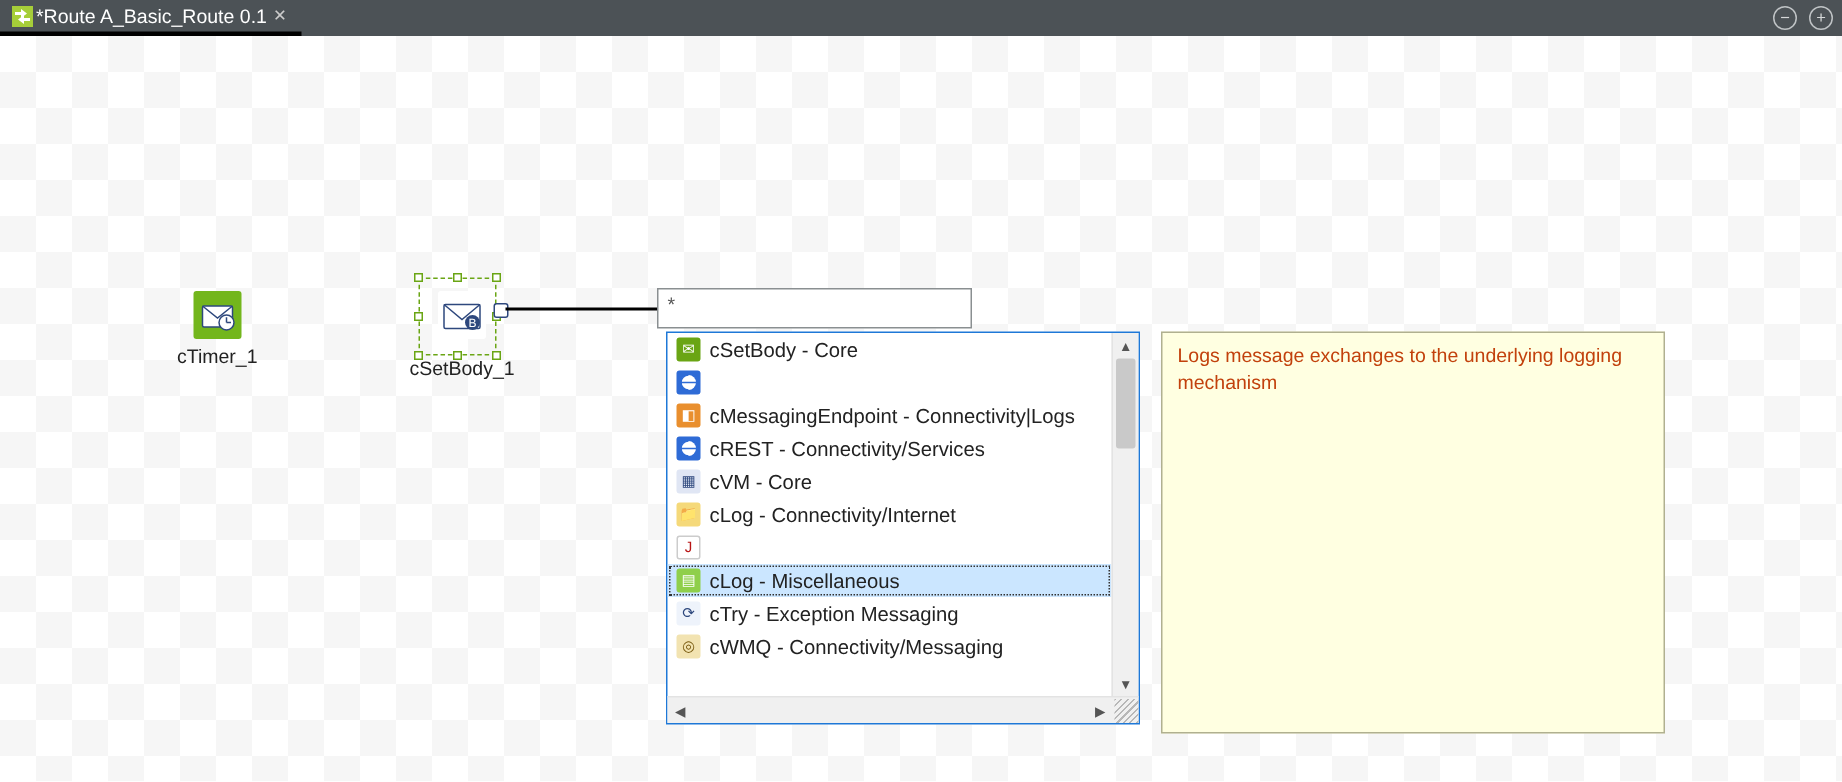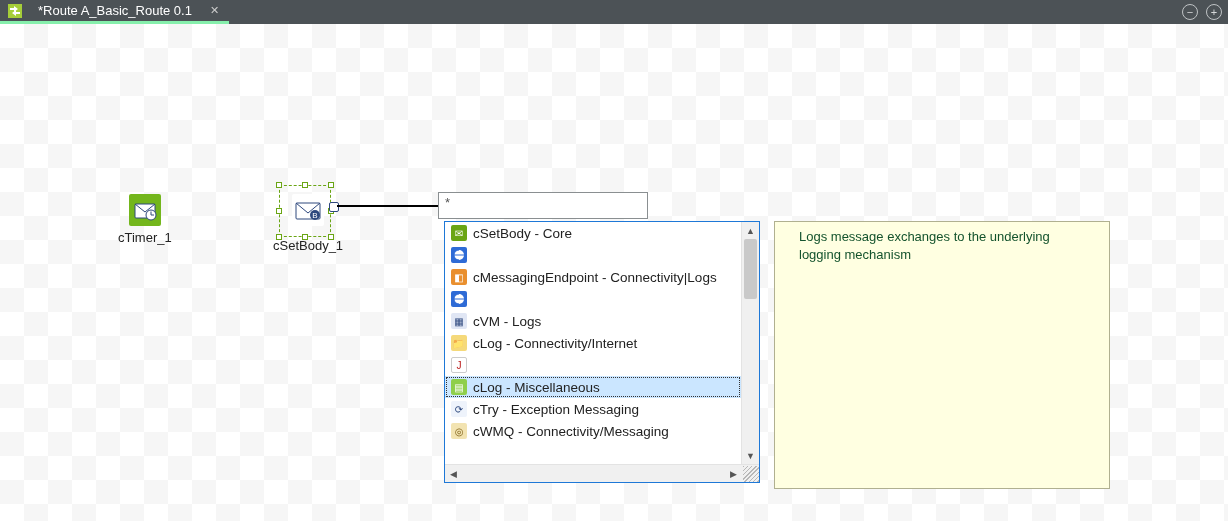--- a/index.html
+++ b/index.html
@@ -22,27 +22,27 @@
     background: #4c5256;
     height: 24px;
     display: flex;
     align-items: stretch;
     color: #fff;
     position: relative;
   }
   .tab {
     display: flex;
     align-items: center;
-    gap: 16px;
+    gap: 2px;
     padding: 0 8px;
     background: #4c5256;
     color: #fff;
     font-size: 13px;
     cursor: default;
-    border-bottom: 3px solid #86efac;
+    border-bottom: 3px solid #000000;
   }
   .tab .close {
     color: #ccc;
     font-size: 11px;
     padding: 0 2px;
   }
   .tab-icon svg { display:block; }
   .tabbar-right {
     position: absolute;
     right: 6px;
@@ -229,23 +229,23 @@
     width: 16px;
     height: 16px;
     background:
       repeating-linear-gradient(135deg, #b7b7b7 0 1px, transparent 1px 3px);
   }
 
   .tooltip {
     position: absolute;
     background: #ffffe1;
     border: 1px solid #b0b090;
-    padding: 6px 24px;
-    font-size: 13px;
-    color: #14532d;
+    padding: 6px 10px;
+    font-size: 13px;
+    color: #c2410c;
     box-sizing: border-box;
     line-height: 1.35;
   }
 </style>
 </head>
 <body>
 <div class="layout">
 
   <div class="tabbar">
     <div class="tab">
@@ -329,24 +329,25 @@
             <span class="dd-ico" style="background:#e98f2e">◧</span>
             <span>cMessagingEndpoint - Connectivity|Logs</span>
           </div>
           <div class="dd-row">
             <span class="dd-ico" style="background:#2e6bd6">
               <svg width="12" height="12" viewBox="0 0 12 12">
                   <circle cx="6" cy="6" r="5" fill="#fff"></circle>
                   <path d="M6 1a5 5 0 000 10M1 6h10" stroke="#2e6bd6" fill="none"></path>
                 </svg>
             </span>
+            <span>cREST - Connectivity/Services</span>
           </div>
           <div class="dd-row">
             <span class="dd-ico" style="background:#e0e6f4;color:#2e487d;">▦</span>
-            <span>cVM - Logs</span>
+            <span>cVM - Core</span>
           </div>
           <div class="dd-row">
             <span class="dd-ico" style="background:#f5d97a;color:#8a6d1f;">📁</span>
             <span>cLog - Connectivity/Internet</span>
           </div>
           <div class="dd-row">
             <span class="dd-ico" style="background:#fff;color:#b81414;border:1px solid #ccc;box-sizing:border-box;">J</span>
           </div>
           <div class="dd-row selected">
             <span class="dd-ico" style="background:#8fcf4b;">▤</span>

